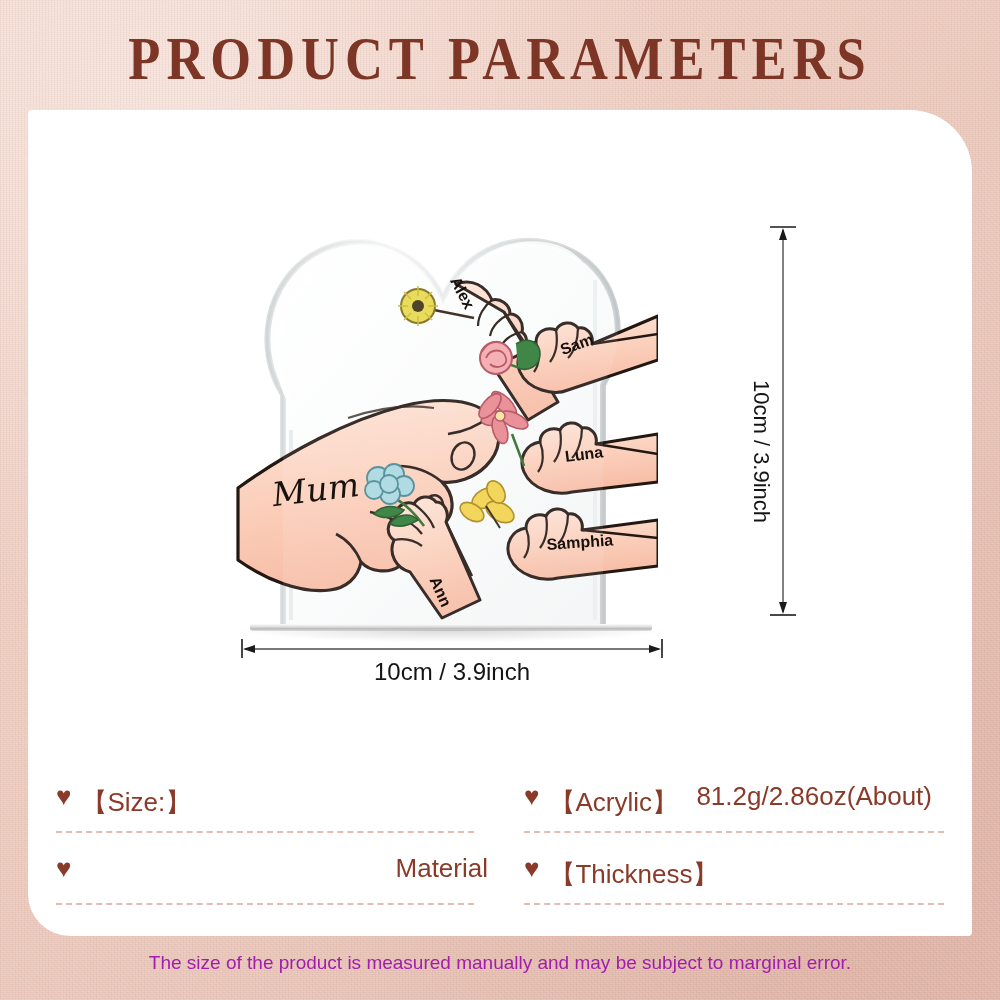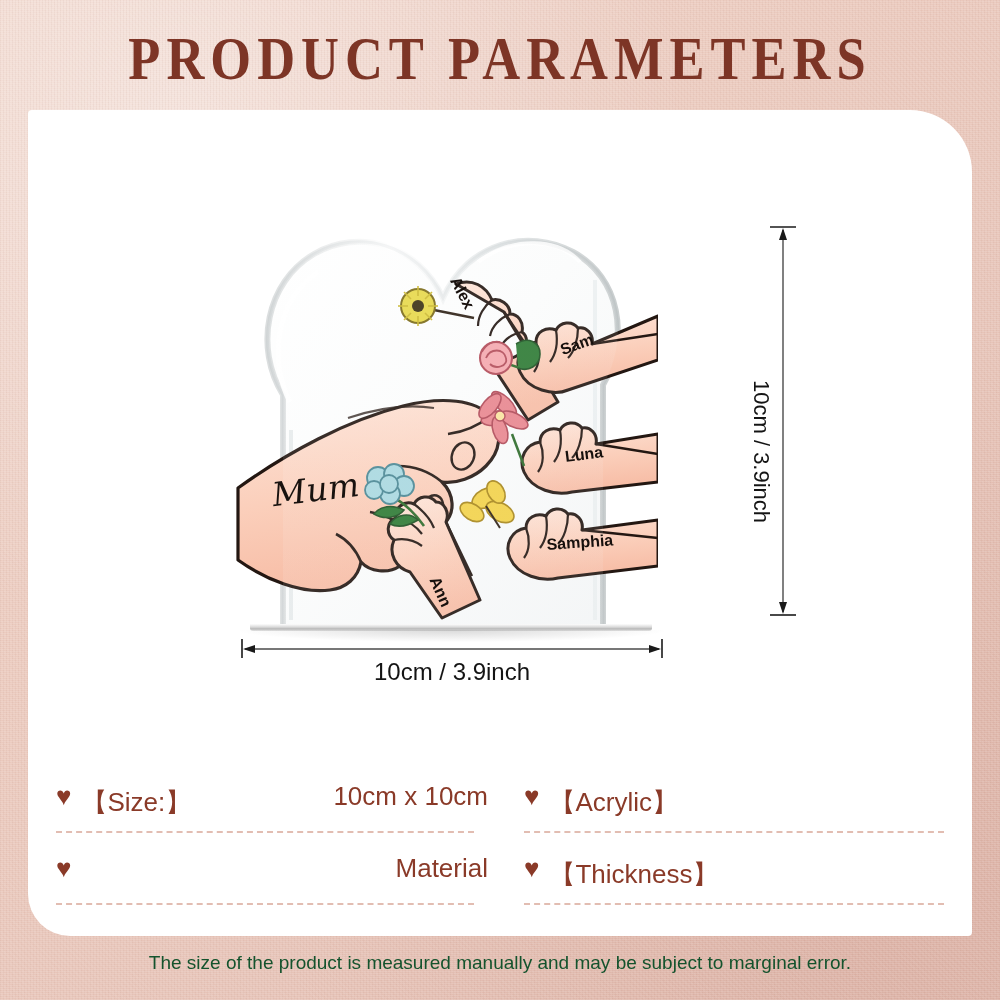--- a/index.html
+++ b/index.html
@@ -215,21 +215,21 @@
   .col-right .param-inner { padding-left: 24px; }
   .col-right .param-rule { left: 24px; right: 0; }
 
   
   #footer {
     position: absolute;
     left: 0;
     top: 952px;
     width: 1000px;
     text-align: center;
-    color: #14532d;
+    color: #a21caf;
     font-size: 19px;
     z-index: 5;
   }
 </style>
 </head>
 <body>
 
 <div id="page"></div>
 
 <div id="title">PRODUCT PARAMETERS</div>
@@ -461,29 +461,29 @@
     </div>
     <div id="dim-h-label">10cm / 3.9inch</div>
   </div>
 
   <div id="params">
 
     <div class="param-cell col-left">
       <div class="param-inner">
         <span class="heart-icon">♥</span>
         <span class="param-key">【Size:】</span>
-        <span class="param-val">10cm x 10cm</span>
       </div>
       <div class="param-rule"></div>
     </div>
 
     <div class="param-cell col-right">
       <div class="param-inner">
         <span class="heart-icon">♥</span>
         <span class="param-key">【Acrylic】</span>
+        <span class="param-val">81.2g/2.86oz(About)</span>
       </div>
       <div class="param-rule"></div>
     </div>
 
     <div class="param-cell col-left">
       <div class="param-inner">
         <span class="heart-icon">♥</span>
         <span class="param-val">Material</span>
       </div>
       <div class="param-rule"></div>

